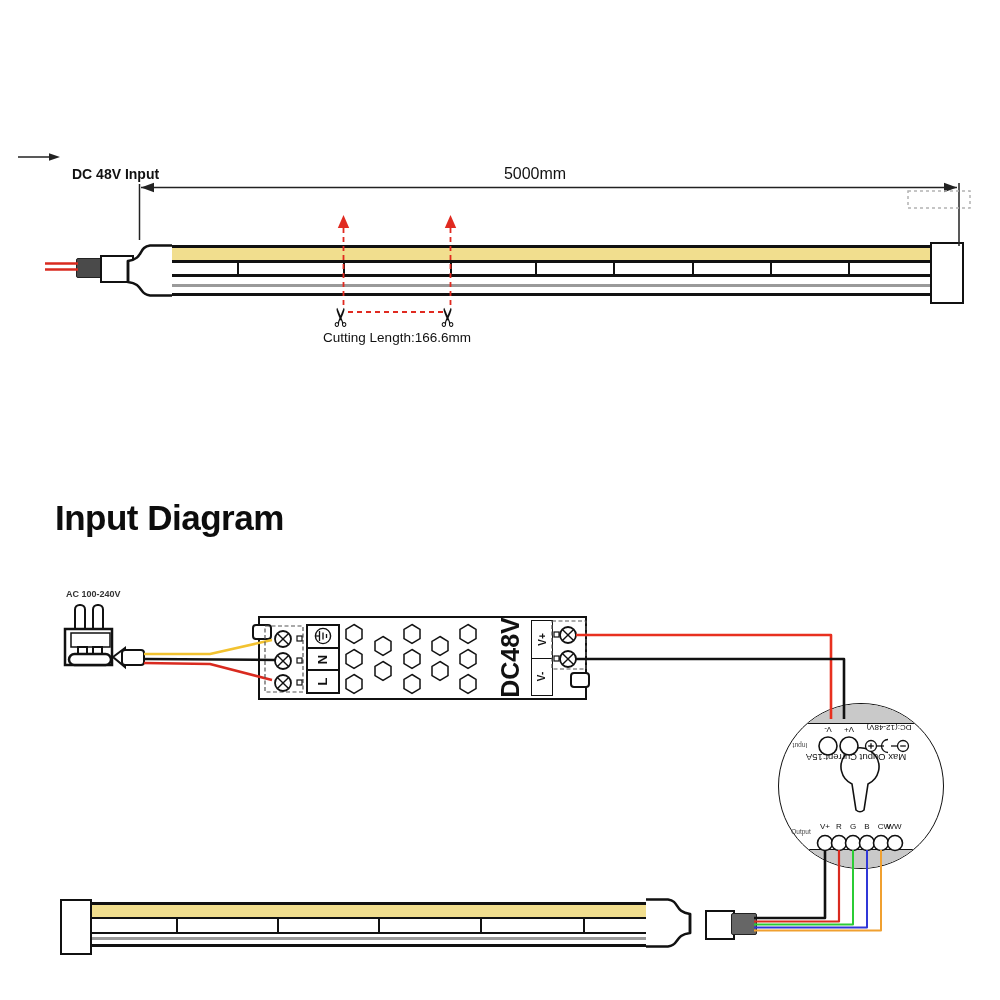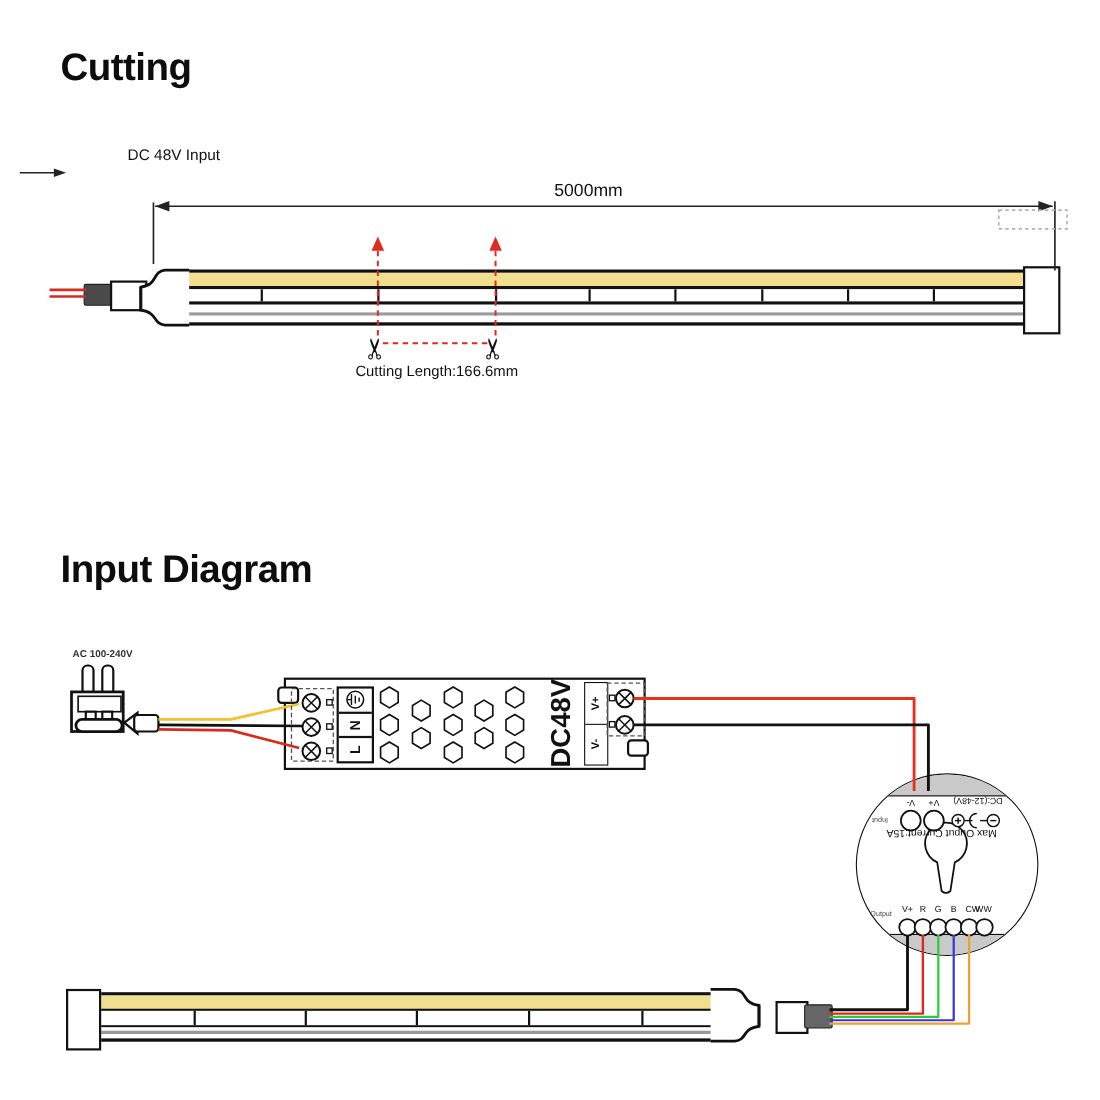--- a/index.html
+++ b/index.html
@@ -35,22 +35,21 @@
   #controller{border:1.5px solid #111;border-radius:50%;background:#fff;overflow:hidden;z-index:1;}
   .chord{position:absolute;left:0;right:0;background:#c9c9c9;}
   #art{position:absolute;left:0;top:0;z-index:5;pointer-events:none;}
   .scissor{z-index:6;font-size:26px;transform:rotate(-90deg);color:#111;line-height:1;}
 </style>
 </head>
 <body>
 
 <div id="canvas">
 
-  <div class="abs title" style="left:55px;top:42px;">Cutting</div>
-  <div class="abs lbl" style="left:72px;top:132px;font-size:14px;font-weight:400;margin-left:44px;">DC 48V Input</div>
+  <div class="abs lbl" style="left:72px;top:166px;font-size:14px;font-weight:700;">DC 48V Input</div>
   <div class="abs lbl ctr" style="left:460px;top:165px;width:150px;font-size:16px;">5000mm</div>
   <div class="abs lbl ctr" style="left:300px;top:330px;width:194px;font-size:13.5px;">Cutting Length:166.6mm</div>
 
   <div class="abs grayblock" style="left:76px;top:258px;width:26px;height:18px;"></div>
   <div class="abs" style="left:100px;top:255px;width:30px;height:24px;background:#fff;border:2px solid #111;z-index:2;"></div>
 
   <div class="abs strip" style="left:170px;top:245px;width:762px;height:51px;">
     <div class="layer lay-black" style="top:0;height:3px;"></div>
     <div class="layer lay-yellow" style="top:3px;height:12px;"></div>
     <div class="layer lay-black" style="top:15px;height:3px;"></div>

